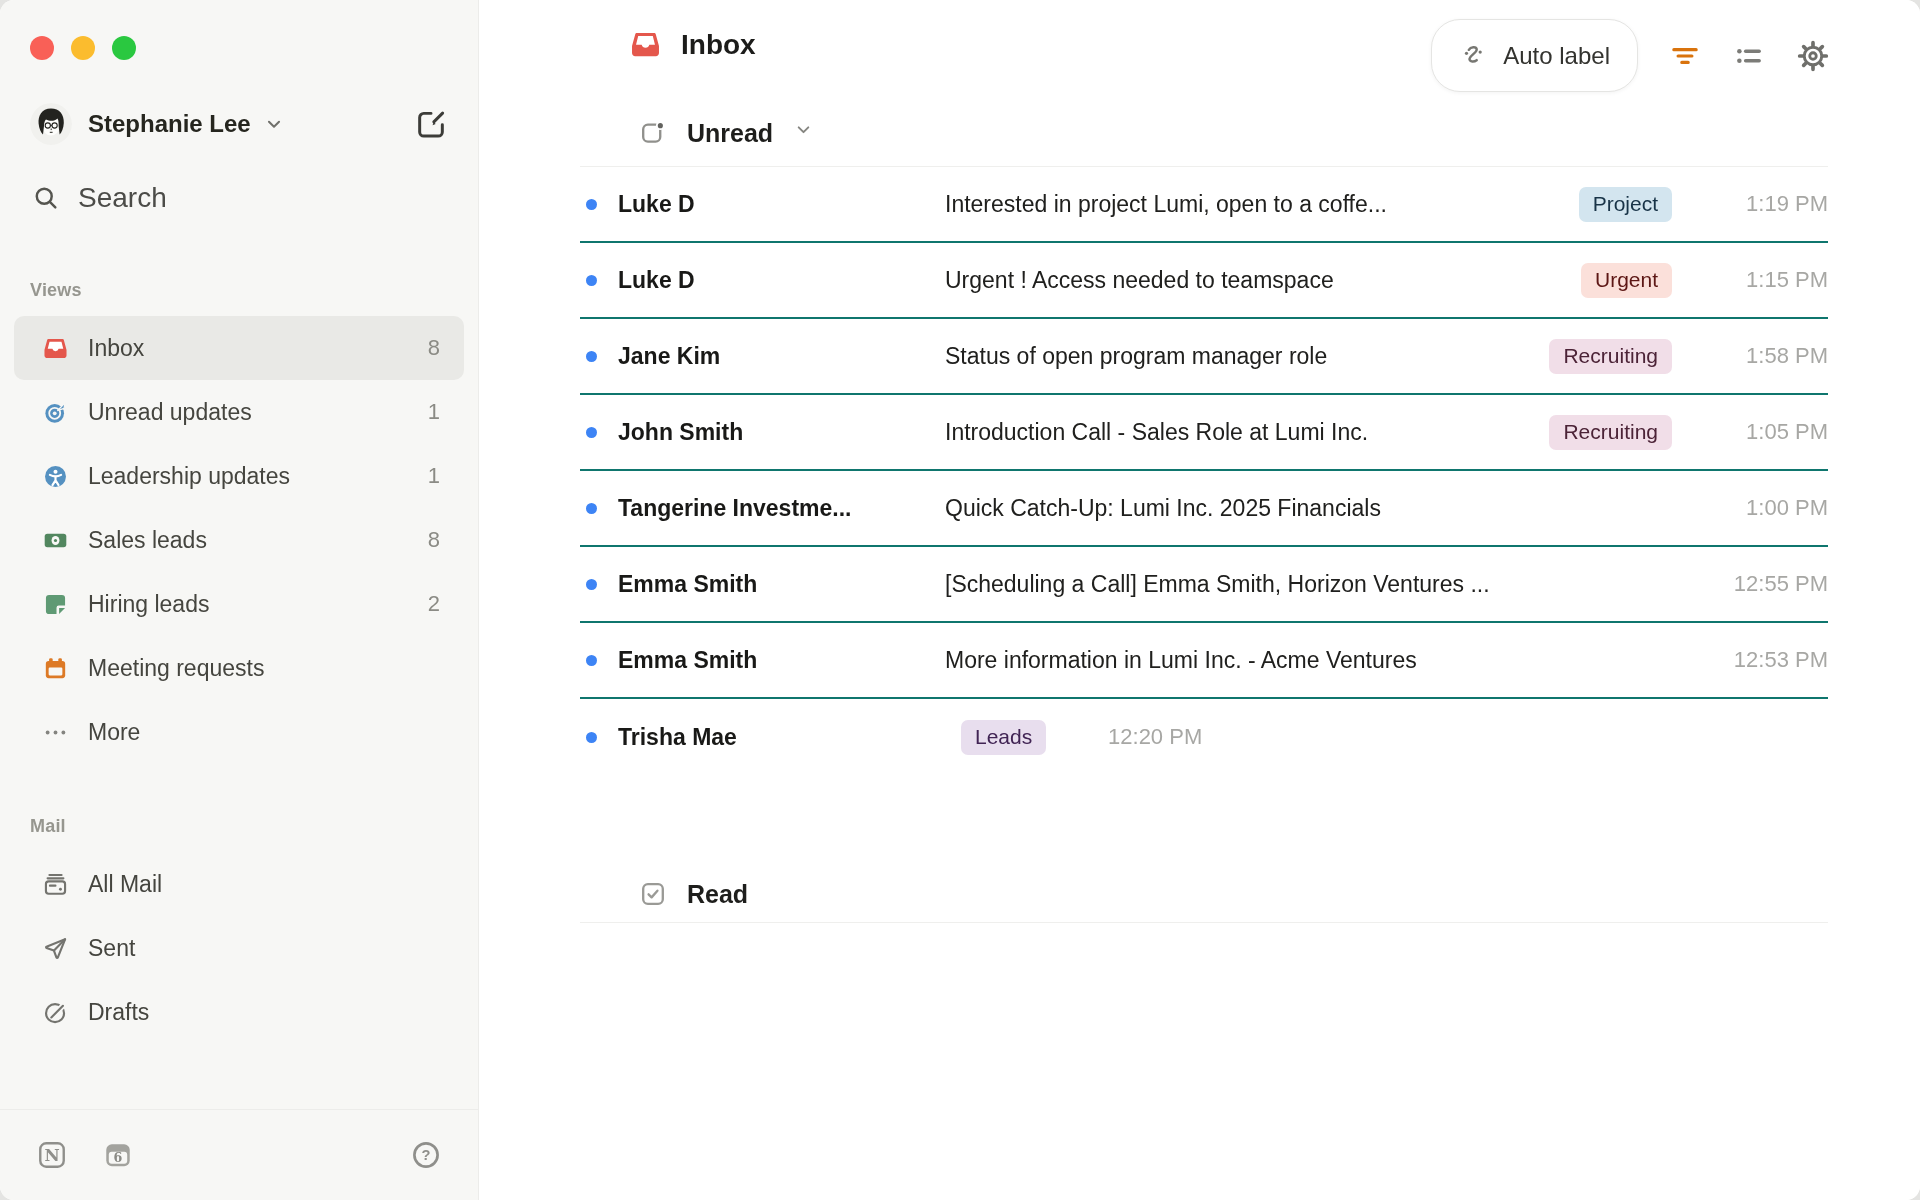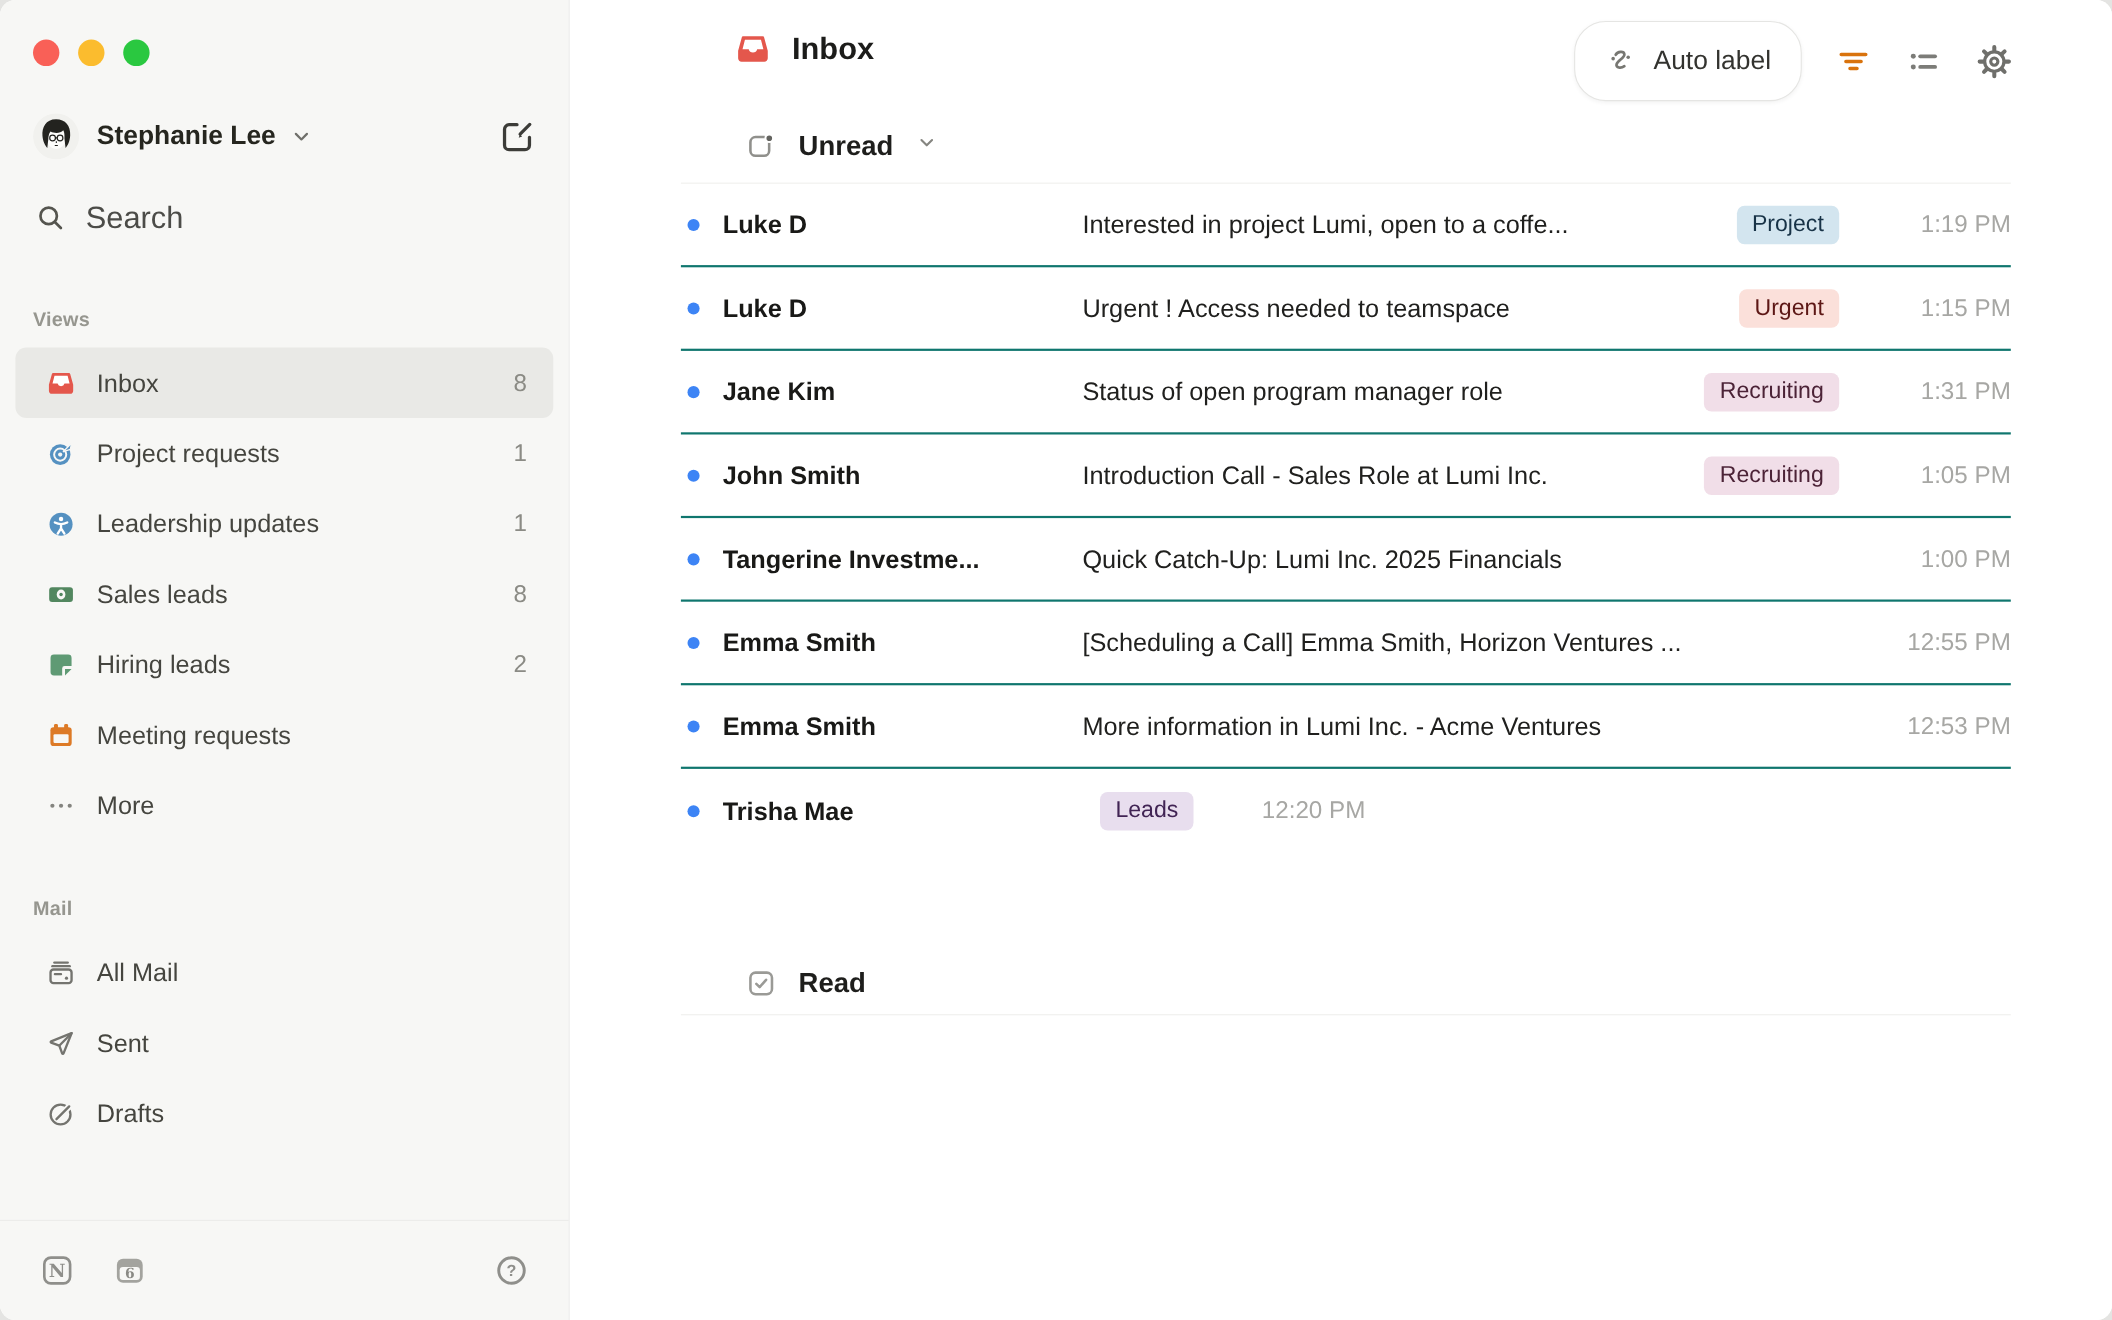--- a/index.html
+++ b/index.html
@@ -1,21 +1,21 @@
 <!DOCTYPE html>
 <html><head>
 <meta charset="utf-8">
 <style>
   * { margin:0; padding:0; box-sizing:border-box; }
   html,body { width:1920px; height:1200px; }
   body { background:#E4E4E2; font-family:"Liberation Sans","DejaVu Sans",sans-serif; -webkit-font-smoothing:antialiased; }
   .app { position:relative; width:1920px; height:1200px; border-radius:14px; overflow:hidden; background:#FFFFFF; display:flex; }
 
   
-  .sidebar { position:relative; width:518px; height:100%; background:#F7F7F5; border-right:1px solid #ECECEA; flex:0 0 auto; }
+  .sidebar { position:relative; width:479px; height:100%; background:#F7F7F5; border-right:1px solid #ECECEA; flex:0 0 auto; }
   .traffic { position:absolute; top:36px; left:30px; display:flex; gap:17px; }
   .light { width:24px; height:24px; border-radius:50%; }
 
   .profile-row { position:absolute; top:100px; left:30px; right:28px; height:48px; display:flex; align-items:center; }
   .avatar { width:42px; height:42px; border-radius:50%; overflow:hidden; flex:0 0 auto; }
   .profile-name { margin-left:16px; font-size:24px; font-weight:700; color:#26261F; white-space:nowrap; }
   .profile-chevron { margin-left:12px; width:22px; height:22px; }
   .compose-btn { margin-left:auto; width:38px; height:38px; display:flex; align-items:center; justify-content:center; cursor:pointer; }
 
   .search-row { position:absolute; top:182px; left:32px; display:flex; align-items:center; gap:18px; cursor:pointer; }
@@ -133,21 +133,21 @@
 
       <div class="nav-item">
         <span class="nav-icon">
           <svg viewBox="0 0 24 24" width="27" height="27">
             <circle cx="11.3" cy="12.7" r="8.3" fill="#5591C1"></circle>
             <circle cx="11.3" cy="12.7" r="4.9" fill="none" stroke="#F7F7F5" stroke-width="1.6"></circle>
             <circle cx="11.3" cy="12.7" r="1.7" fill="#F7F7F5"></circle>
             <path d="M13.6 10.4 L20.6 3.4 L19.5 8.4 Z" fill="#5591C1" stroke="#F7F7F5" stroke-width="1.1"></path>
           </svg>
         </span>
-        <span class="nav-label">Project requests</span>
+        <span class="nav-label">Unread updates</span>
         <span class="nav-count">1</span>
       </div>
 
       <div class="nav-item">
         <span class="nav-icon">
           <svg viewBox="0 0 24 24" width="27" height="27">
             <circle cx="12" cy="12" r="9.3" fill="#5591C1"></circle>
             <circle cx="12" cy="7.8" r="1.8" fill="#FFFFFF"></circle>
             <path d="M7 10.6 c3.2 1.7 6.8 1.7 10 0" fill="none" stroke="#FFFFFF" stroke-width="1.9" stroke-linecap="round"></path>
             <path d="M12 12.2 v3.2 M12 15.4 l-2.7 4.2 M12 15.4 l2.7 4.2" fill="none" stroke="#FFFFFF" stroke-width="1.9" stroke-linecap="round"></path>
@@ -342,21 +342,21 @@
     <span class="subject">Urgent ! Access needed to teamspace</span>
     <span class="tag" style="background: rgb(251, 224, 218); color: rgb(93, 23, 21);">Urgent</span>
     <span class="time">1:15 PM</span>
   </div>
 
   <div class="email-row">
     <span class="unread-dot"></span>
     <span class="sender">Jane Kim</span>
     <span class="subject">Status of open program manager role</span>
     <span class="tag" style="background: rgb(241, 222, 232); color: rgb(76, 35, 55);">Recruiting</span>
-    <span class="time">1:31 PM</span>
+    <span class="time">1:58 PM</span>
   </div>
 
   <div class="email-row">
     <span class="unread-dot"></span>
     <span class="sender">John Smith</span>
     <span class="subject">Introduction Call - Sales Role at Lumi Inc.</span>
     <span class="tag" style="background: rgb(241, 222, 232); color: rgb(76, 35, 55);">Recruiting</span>
     <span class="time">1:05 PM</span>
   </div>
 

